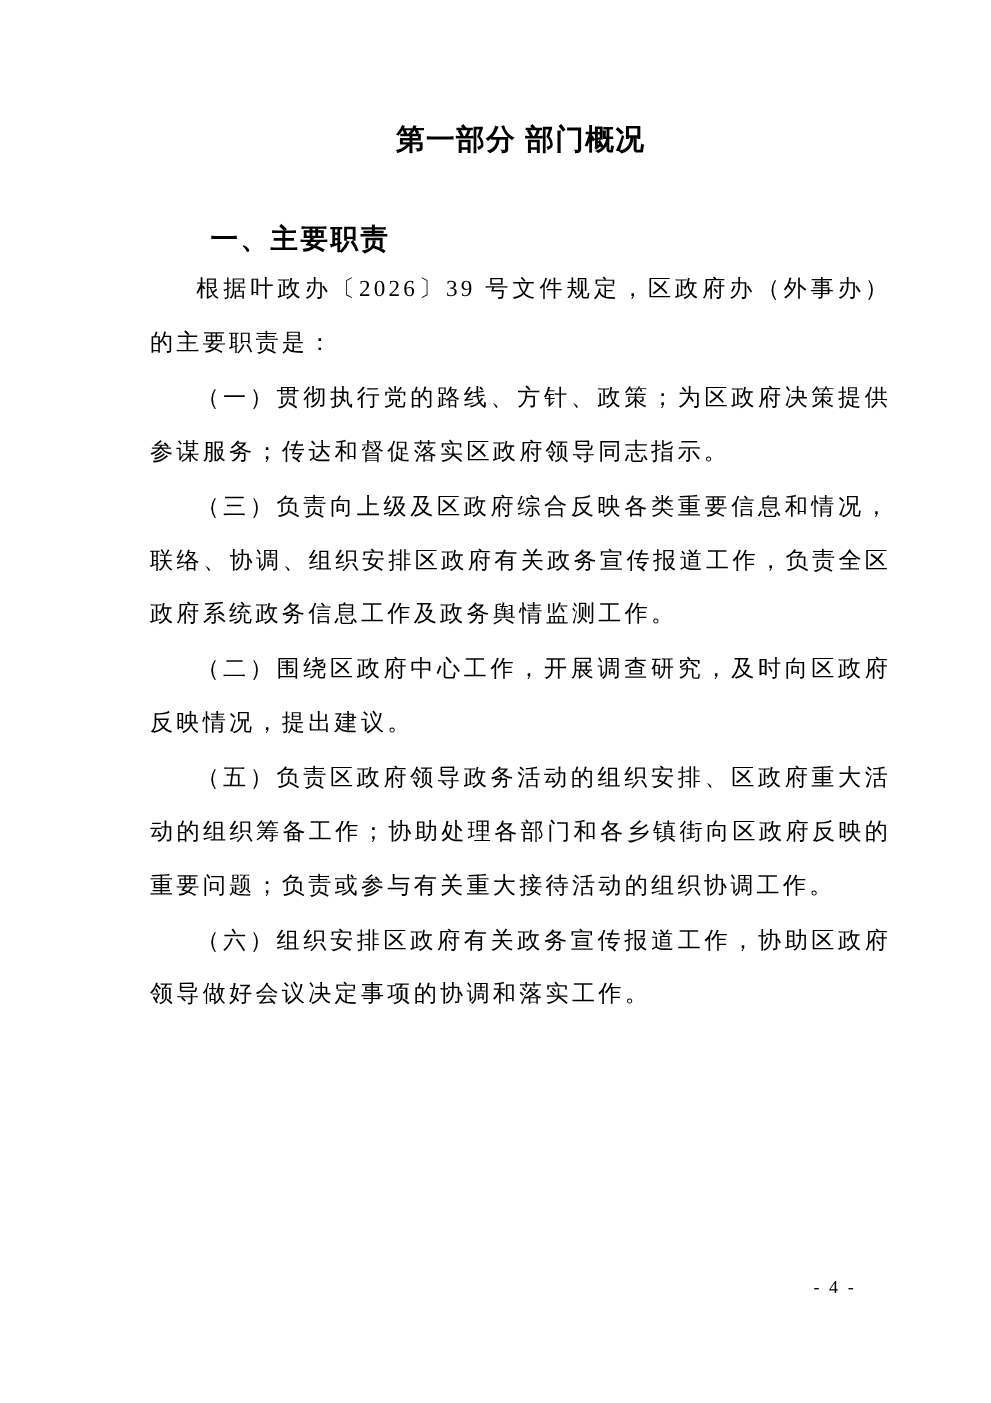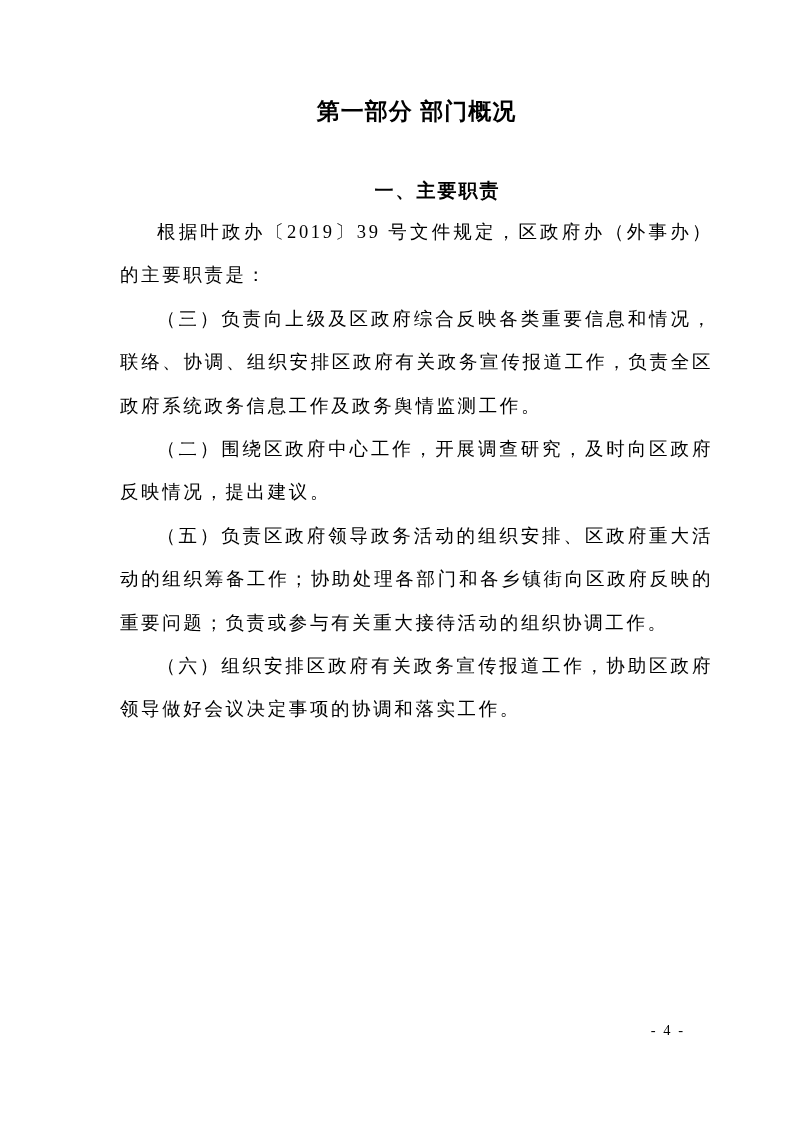--- a/index.html
+++ b/index.html
@@ -25,26 +25,25 @@
     font-weight: bold;
     font-size: 23px;
     letter-spacing: 1px;
     color: #000000;
   }
   .section-heading {
     margin: 0;
     margin-top: 49px;
     font-family: "Liberation Sans", "DejaVu Sans", sans-serif;
     font-weight: bold;
-    font-size: 19px;
+    font-size: 22px;
     letter-spacing: 2px;
     text-indent: 2.2em;
     line-height: 30px;
     color: #000000;
-    text-align: center;
   }
   .body-text {
     margin-top: 5px;
   }
   .body-text p {
     margin: 0;
     font-family: "Liberation Serif", "DejaVu Serif", serif;
     font-size: 18.5px;
     line-height: 43.4px;
     letter-spacing: 2.6px;
@@ -65,21 +64,22 @@
 </head>
 <body>
 
 <div class="page">
 
   <h1 class="doc-title">第一部分 部门概况</h1>
 
   <h2 class="section-heading">一、主要职责</h2>
 
   <div class="body-text">
-    <p>根据叶政办〔2019〕39 号文件规定，区政府办（外事办）的主要职责是：</p>
+    <p>根据叶政办〔2026〕39 号文件规定，区政府办（外事办）的主要职责是：</p>
+    <p>（一）贯彻执行党的路线、方针、政策；为区政府决策提供参谋服务；传达和督促落实区政府领导同志指示。</p>
     <p>（三）负责向上级及区政府综合反映各类重要信息和情况，联络、协调、组织安排区政府有关政务宣传报道工作，负责全区政府系统政务信息工作及政务舆情监测工作。</p>
     <p>（二）围绕区政府中心工作，开展调查研究，及时向区政府反映情况，提出建议。</p>
     <p>（五）负责区政府领导政务活动的组织安排、区政府重大活动的组织筹备工作；协助处理各部门和各乡镇街向区政府反映的重要问题；负责或参与有关重大接待活动的组织协调工作。</p>
     <p>（六）组织安排区政府有关政务宣传报道工作，协助区政府领导做好会议决定事项的协调和落实工作。</p>
   </div>
 
   <div class="page-number">- 4 -</div>
 
 </div>
 

